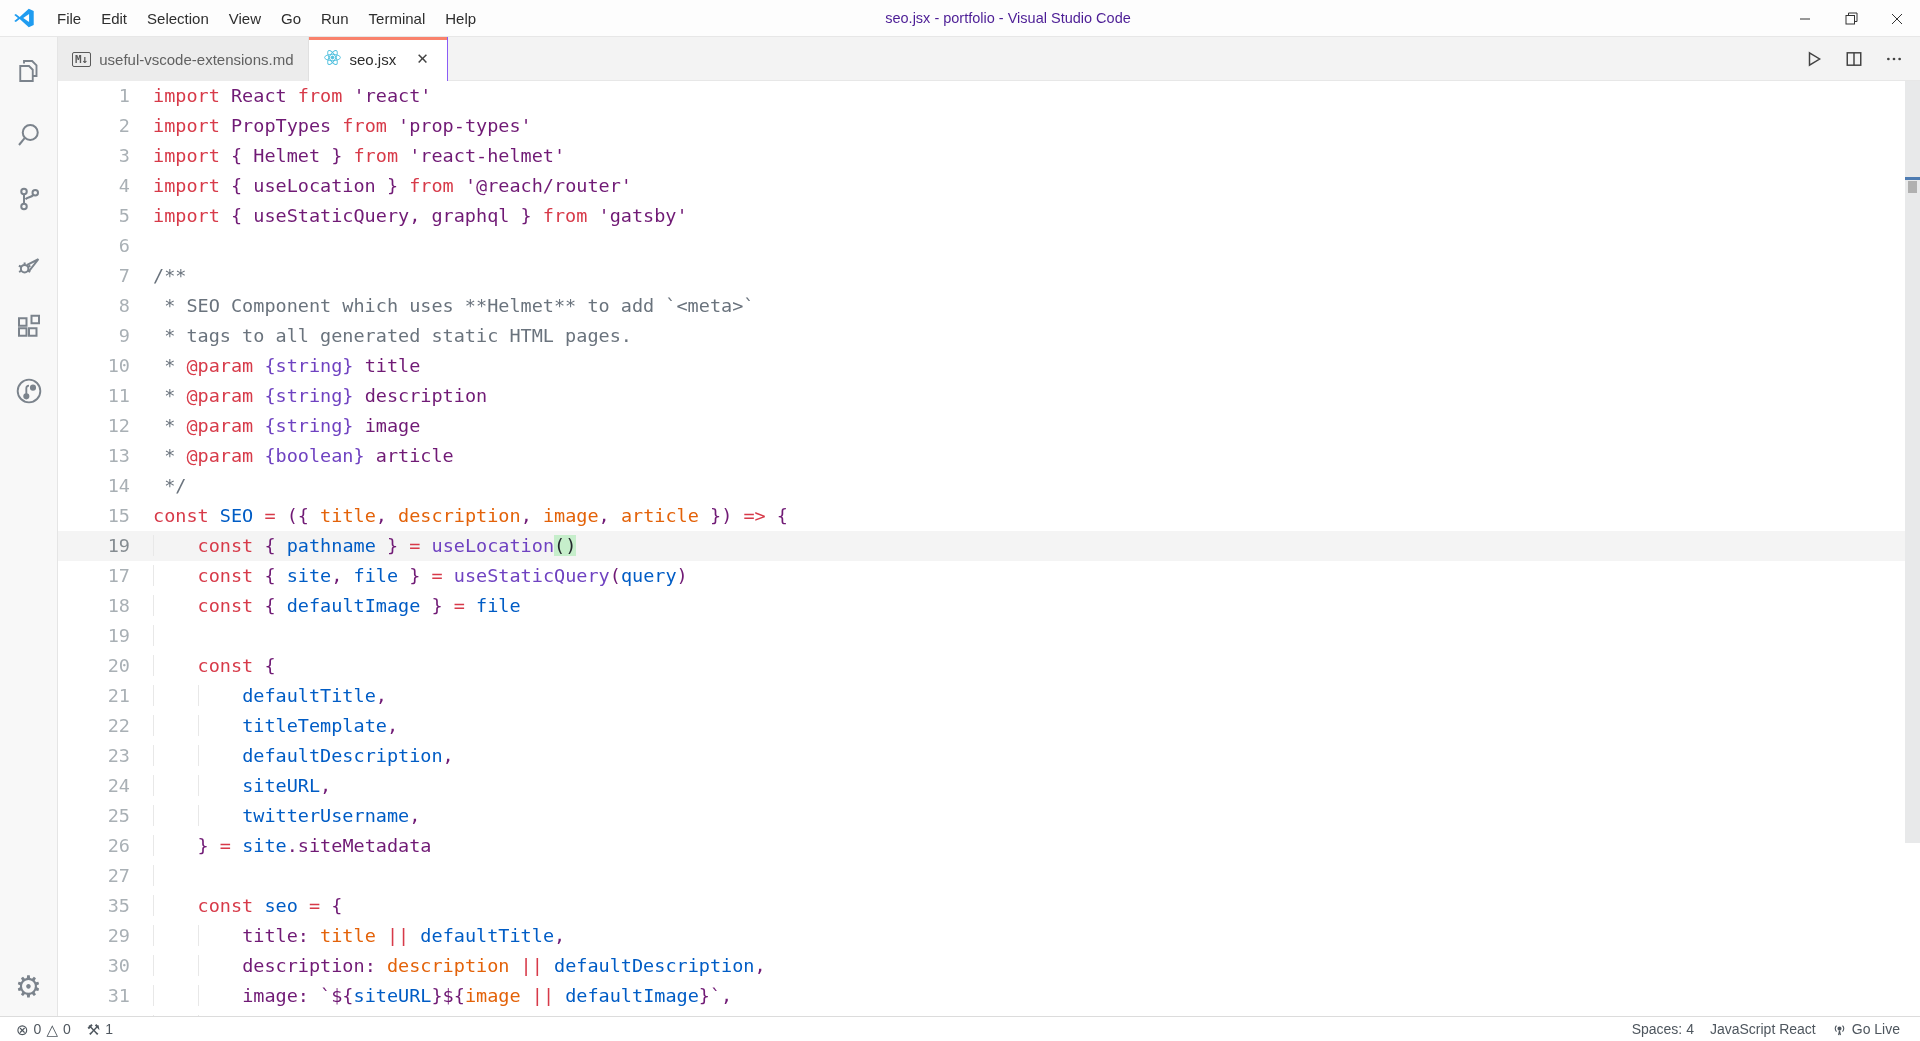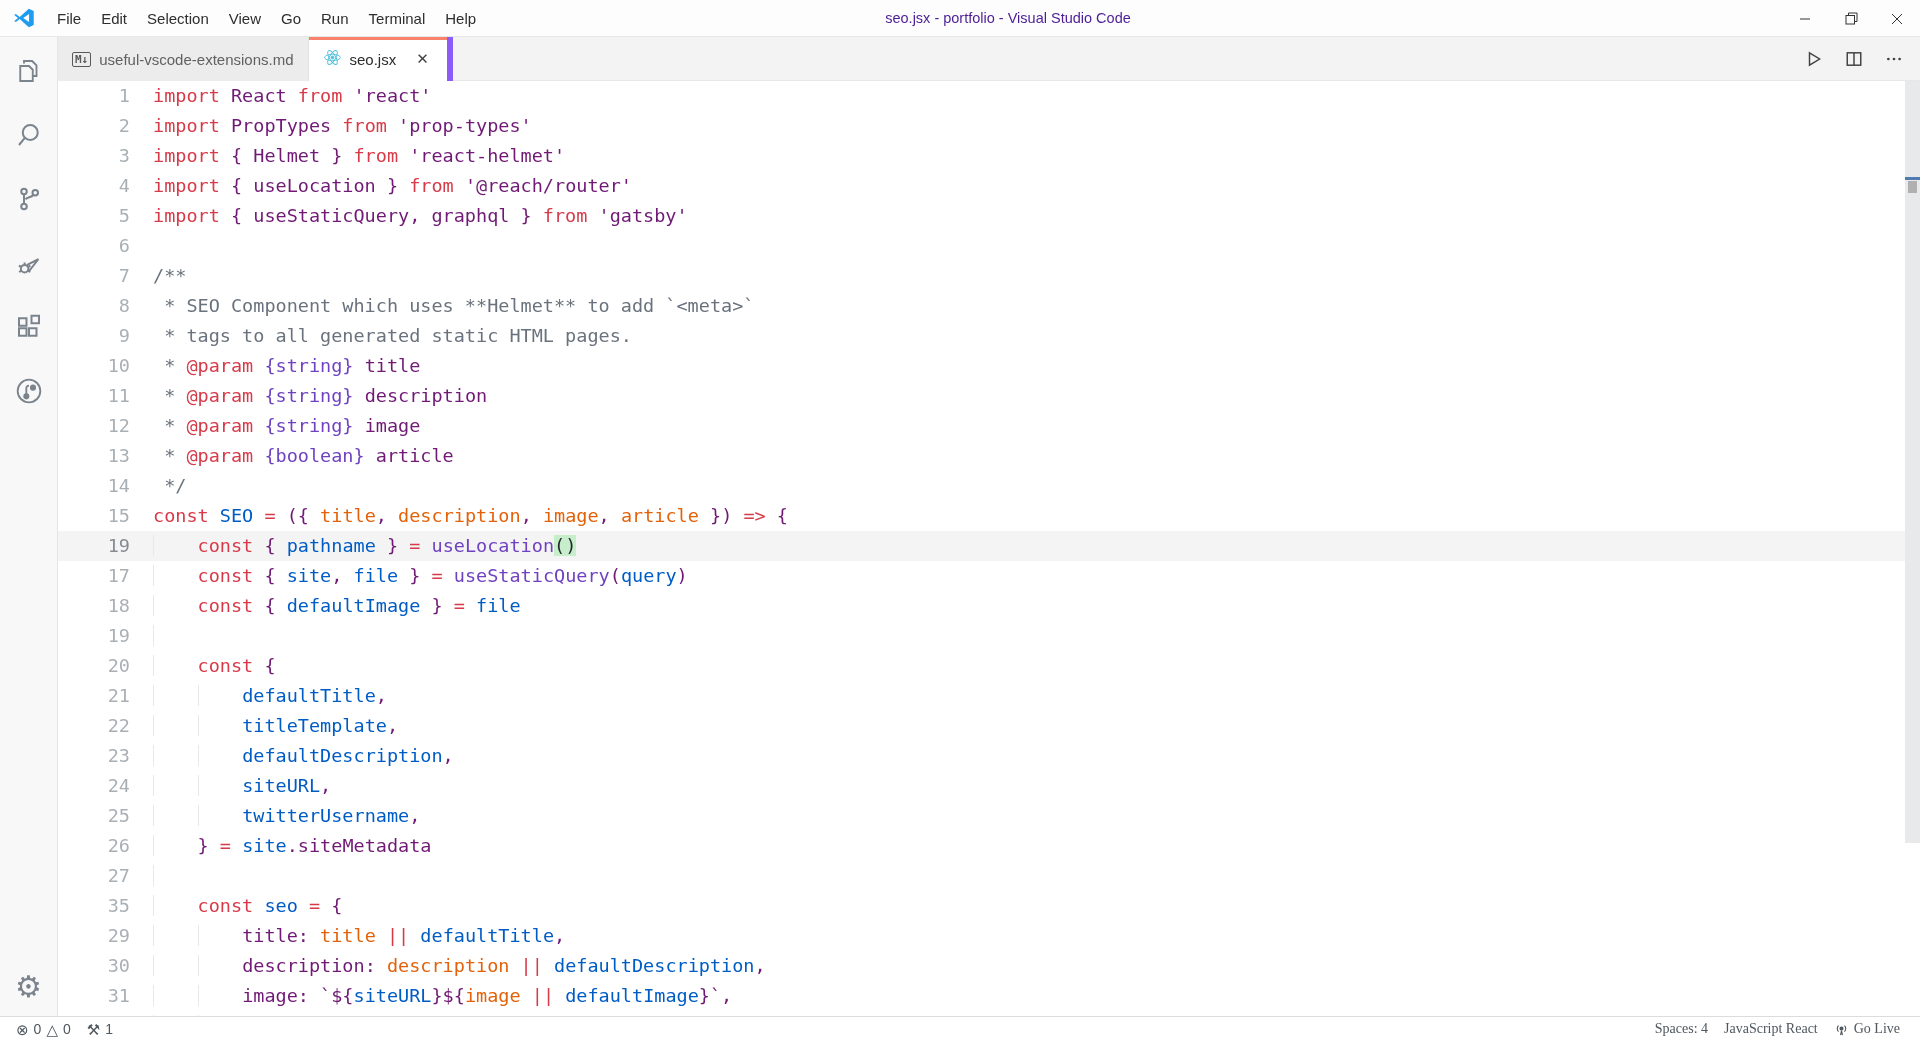--- a/index.html
+++ b/index.html
@@ -29,21 +29,21 @@
   .act-icon svg { display:block; }
   .act-spacer { flex:1; }
   .act-bottom { margin-bottom:14px; font-size:30px; color:#7b838c; line-height:1; }
 
   
   .tabbar { position:absolute; left:58px; top:37px; width:1862px; height:44px;
             background:#f3f3f3; display:flex; border-bottom:1px solid #e7e7e7; z-index:10; }
   .tab { display:flex; align-items:center; height:44px; padding:0 14px;
          font-size:15px; color:#616161; background:#ececec;
          border-right:1px solid #e0e0e0; position:relative; cursor:default; white-space:nowrap; }
-  .tab.active { background:#ffffff; color:#2c2c2c; border-right:6px solid #8b5cf6; }
+  .tab.active { background:#ffffff; color:#2c2c2c; border-right:1px solid #8b5cf6; }
   .tab.active::before { content:""; position:absolute; left:0; top:0; right:0; height:3px;
                         background:var(--tab-accent,#f9826c); }
   .tab .ticon { margin-right:8px; display:flex; align-items:center; }
   .tab .close { margin-left:16px; font-size:15px; color:#424242; padding:1px 4px; border-radius:4px; }
   .md-badge { font-family:"DejaVu Sans Mono",monospace; font-size:11px; font-weight:bold;
               color:#5a5a5a; border:1.5px solid #5a5a5a; border-radius:2px; padding:0px 2px;
               line-height:13px; }
   .editor-actions { position:absolute; right:10px; top:37px; height:44px; display:flex;
                     align-items:center; gap:8px; z-index:15; }
   .ed-act { width:32px; height:32px; display:flex; align-items:center; justify-content:center;
@@ -71,21 +71,21 @@
   .sb-thumb { position:absolute; right:0; top:0; width:15px; height:762px; background:#e8e9ea; }
   .sb-cursor-mark { position:absolute; right:0; top:96px; width:15px; height:3px; background:#4e7cb2; }
   .sb-grip { position:absolute; right:3px; top:100px; width:9px; height:12px; background:#b0b0b0; }
 
   
   .statusbar { position:absolute; left:0; top:1016px; width:1920px; height:25px;
                background:#fff; border-top:1px solid #dcdcdc; display:flex; align-items:center;
                font-size:14px; color:#4e565e; z-index:30; }
   .sb-item { display:flex; align-items:center; gap:5px; padding:0 8px; height:100%; cursor:default; }
   .sb-left { display:flex; margin-left:8px; }
-  .sb-right { display:flex; margin-left:auto; margin-right:12px;font-family:Liberation Serif, serif; }
+  .sb-right { display:flex; margin-left:auto; margin-right:12px; }
   .sb-glyph { font-size:15px; line-height:1; }
 </style>
 </head>
 <body>
 
 <div class="titlebar">
   <svg class="vscode-logo" viewBox="0 0 24 24">
     <path fill="#1f9cf0" d="M17.2 1.8 7.3 10.9 3.1 7.7 1.4 8.6 5.4 12 1.4 15.4 3.1 16.3 7.3 13.1 17.2 22.2 22.6 19.6 22.6 4.4Z"></path>
     <path fill="#fdfdfd" d="M17.5 7.6v8.8L11.2 12Z"></path>
   </svg>

